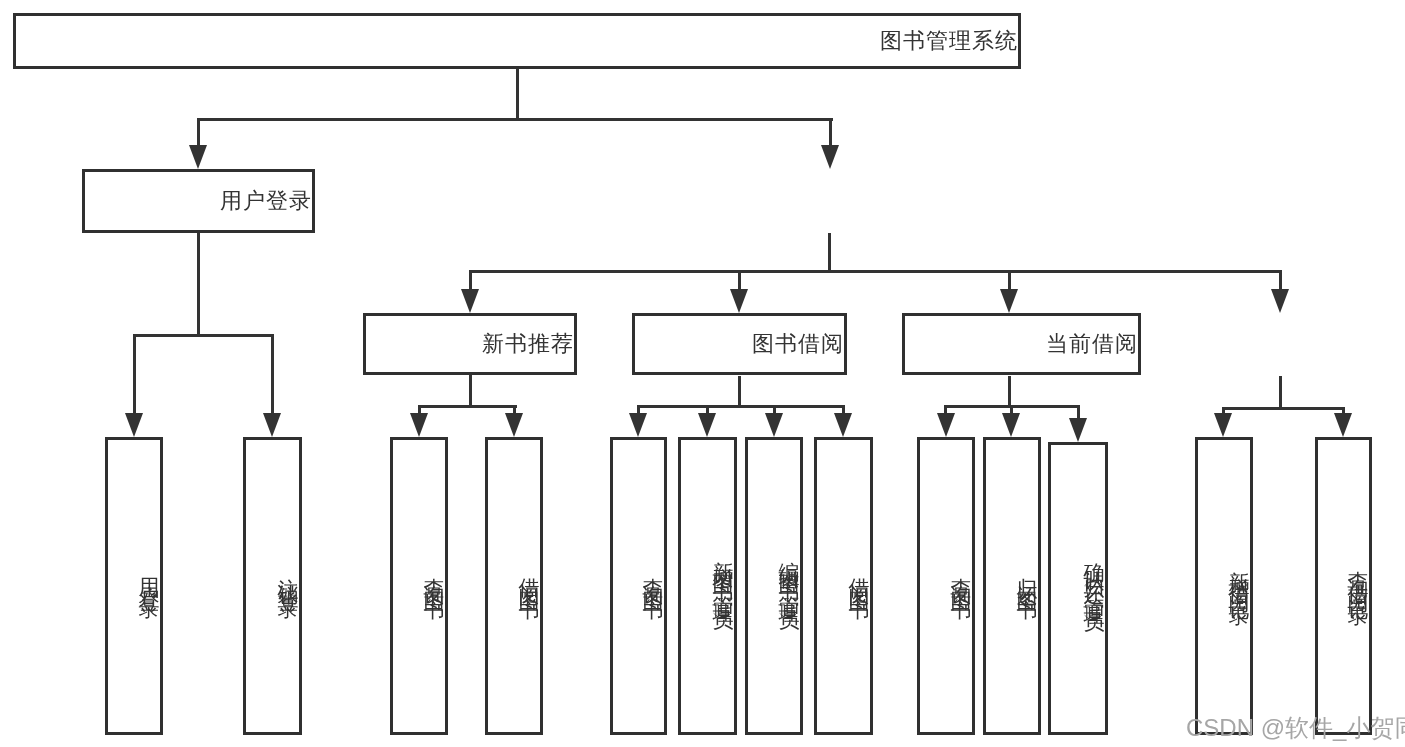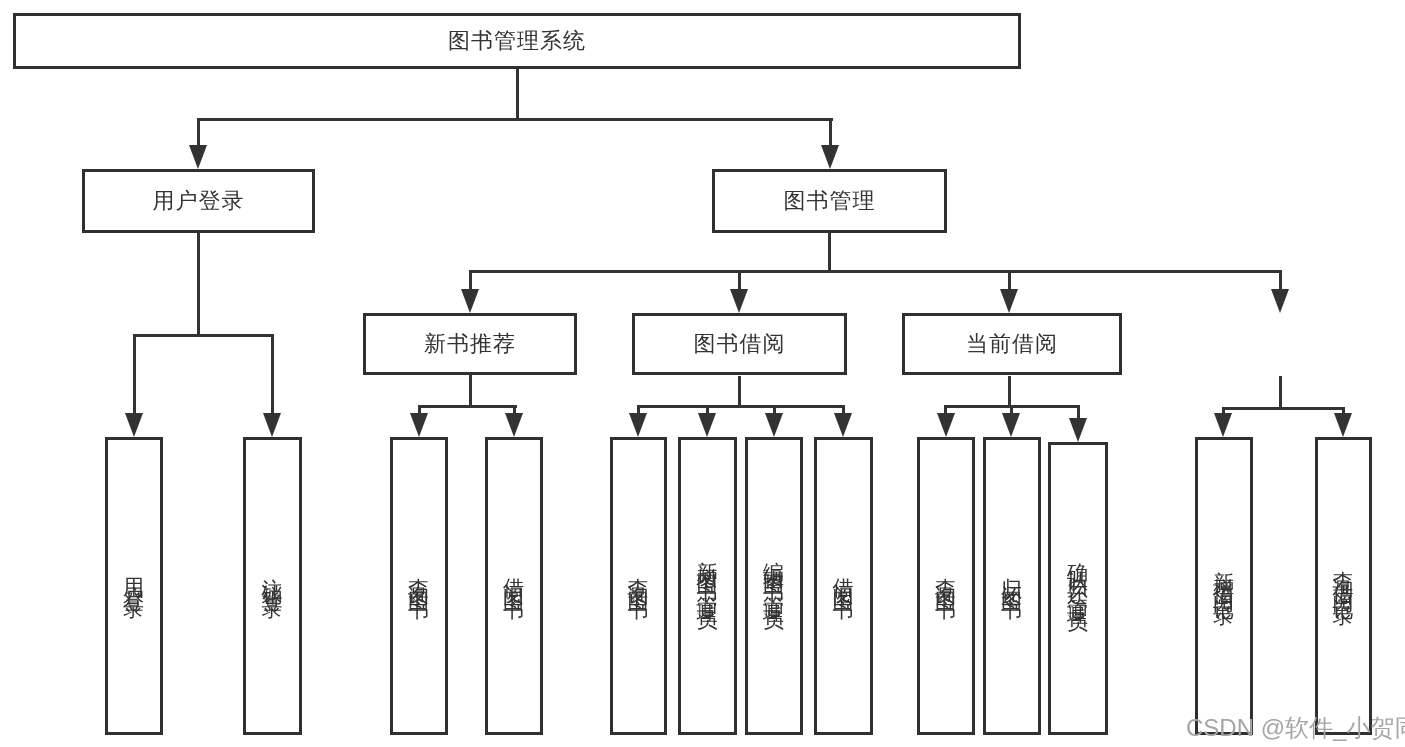--- a/index.html
+++ b/index.html
@@ -11,21 +11,21 @@
     overflow: hidden;
     font-family: "Liberation Sans", "DejaVu Sans", sans-serif;
   }
   .box {
     position: absolute;
     box-sizing: border-box;
     border: 3px solid #303030;
     background: #ffffff;
     display: flex;
     align-items: center;
-    justify-content: center;
+    justify-content: flex-end;
     color: #333333;
   }
   .box.h .lbl {
     font-size: 22px;
     letter-spacing: 1px;
     white-space: nowrap;
   }
   .box.v { padding-bottom: 22px; }
   .box.v .lbl {
     writing-mode: vertical-rl;
@@ -62,31 +62,28 @@
 
 <div class="canvas">
 
   <div class="box h" style="left:13px;top:13px;width:1008px;height:56px">
     <span class="lbl">图书管理系统</span>
   </div>
 
   <div class="box h" style="left:82px;top:169px;width:233px;height:64px">
     <span class="lbl">用户登录</span>
   </div>
-  <div class="box h" style="left:712px;top:169px;width:235px;height:64px">
-    <span class="lbl">图书管理</span>
-  </div>
 
   <div class="box h" style="left:632px;top:313px;width:215px;height:62px">
     <span class="lbl">图书借阅</span>
   </div>
   <div class="box h" style="left:363px;top:313px;width:214px;height:62px">
     <span class="lbl">新书推荐</span>
   </div>
-  <div class="box h" style="left:902px;top:313px;width:220px;height:62px">
+  <div class="box h" style="left:902px;top:313px;width:239px;height:62px">
     <span class="lbl">当前借阅</span>
   </div>
 
   <div class="box v" style="left:105px;top:437px;width:58px;height:298px">
     <span class="lbl">用户登录</span>
   </div>
   <div class="box v" style="left:243px;top:437px;width:59px;height:298px">
     <span class="lbl">注销登录</span>
   </div>
 

